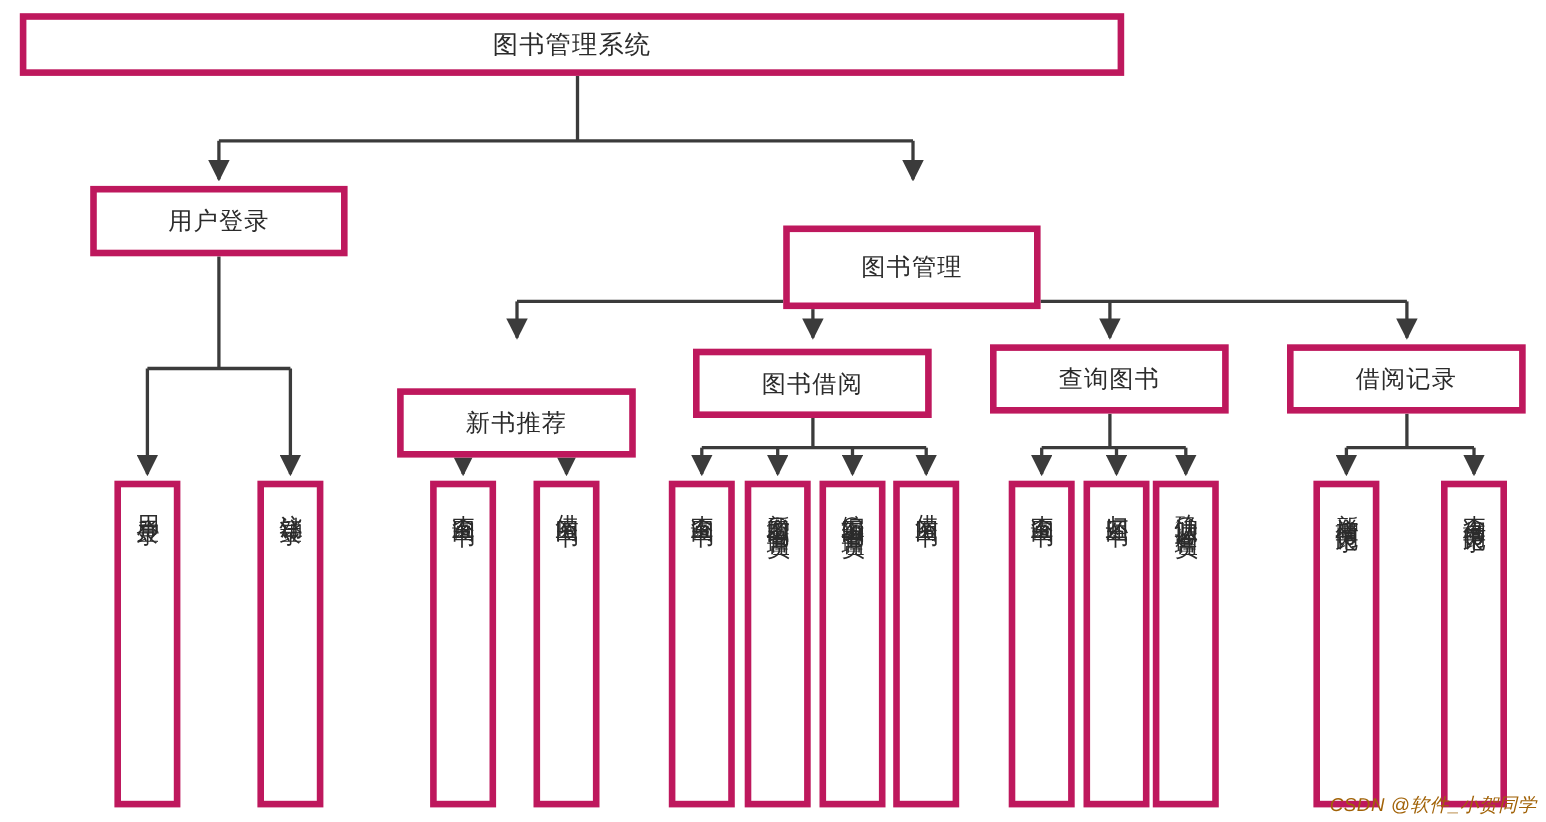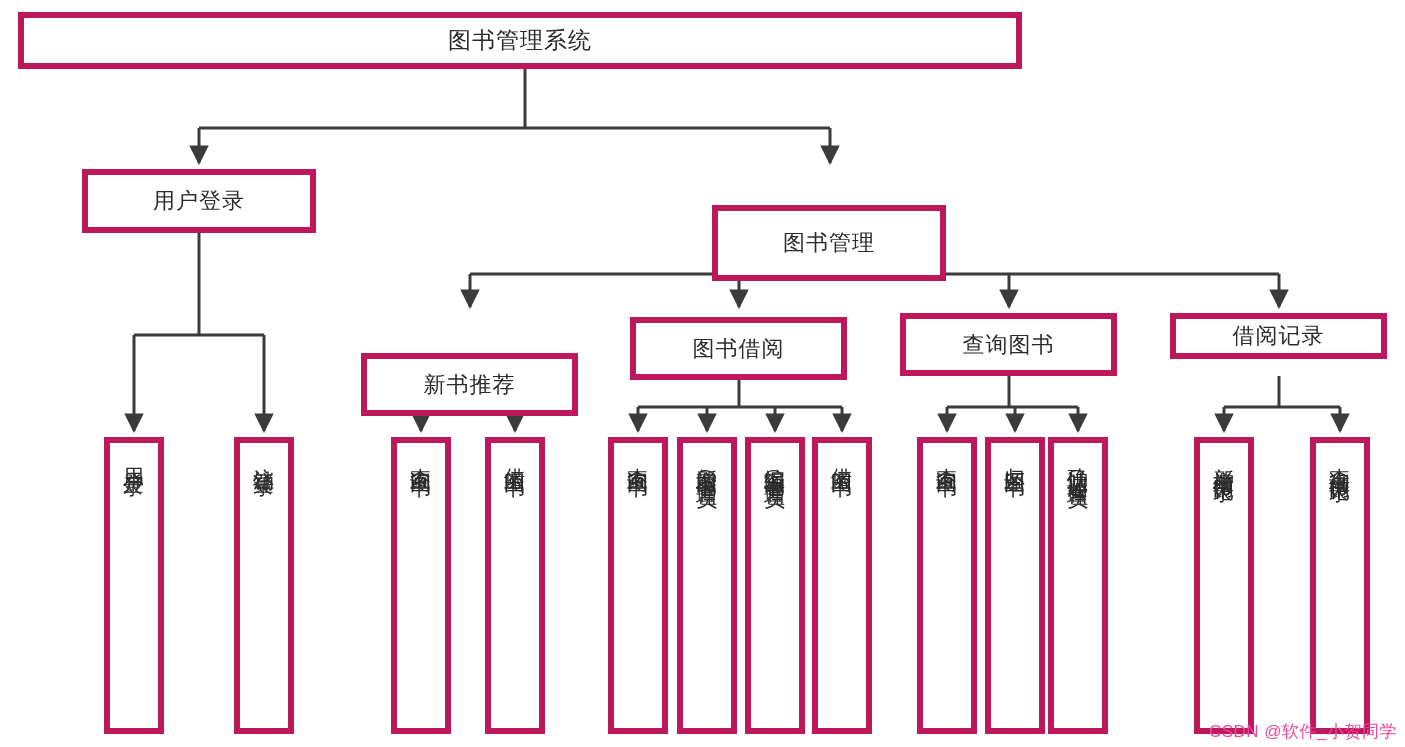--- a/index.html
+++ b/index.html
@@ -63,24 +63,25 @@
     font-size: 21px;
     letter-spacing: 3px;
     line-height: 1;
     white-space: nowrap;
   }
   #watermark {
     position: absolute;
     right: 8px;
     bottom: 4px;
     font-size: 17px;
-    color: #ec4899;
+    color: #a16207;
     letter-spacing: 0.5px;
     white-space: nowrap;
     user-select: none;
+    font-style: italic;
   }
 </style>
 </head>
 <body>
 
 <div id="canvas">
 
   <svg id="edges" viewBox="0 0 1405 747" width="1405" height="747" xmlns="http://www.w3.org/2000/svg">
     <defs>
       <marker id="arw" viewBox="0 0 10 10" refX="9" refY="5" markerWidth="6.5" markerHeight="6.5" orient="auto-start-reverse">
@@ -146,21 +147,21 @@
 
   <div class="node horiz" style="left:361px; top:313px; width:217px; height:63px;margin-top:40px;">
     <span class="label">新书推荐</span>
   </div>
   <div class="node horiz" style="left:630px; top:317px; width:217px; height:63px;">
     <span class="label">图书借阅</span>
   </div>
   <div class="node horiz" style="left:900px; top:313px; width:217px; height:63px;">
     <span class="label">查询图书</span>
   </div>
-  <div class="node horiz" style="left:1170px; top:313px; width:217px; height:46px;">
+  <div class="node horiz" style="left:1170px; top:313px; width:217px; height:63px;">
     <span class="label">借阅记录</span>
   </div>
 
   <div class="node vert" style="left:104px; top:437px; width:60px; height:297px;">
     <span class="label">用户登录</span>
   </div>
   <div class="node vert" style="left:234px; top:437px; width:60px; height:297px;">
     <span class="label">注销登录</span>
   </div>
 

